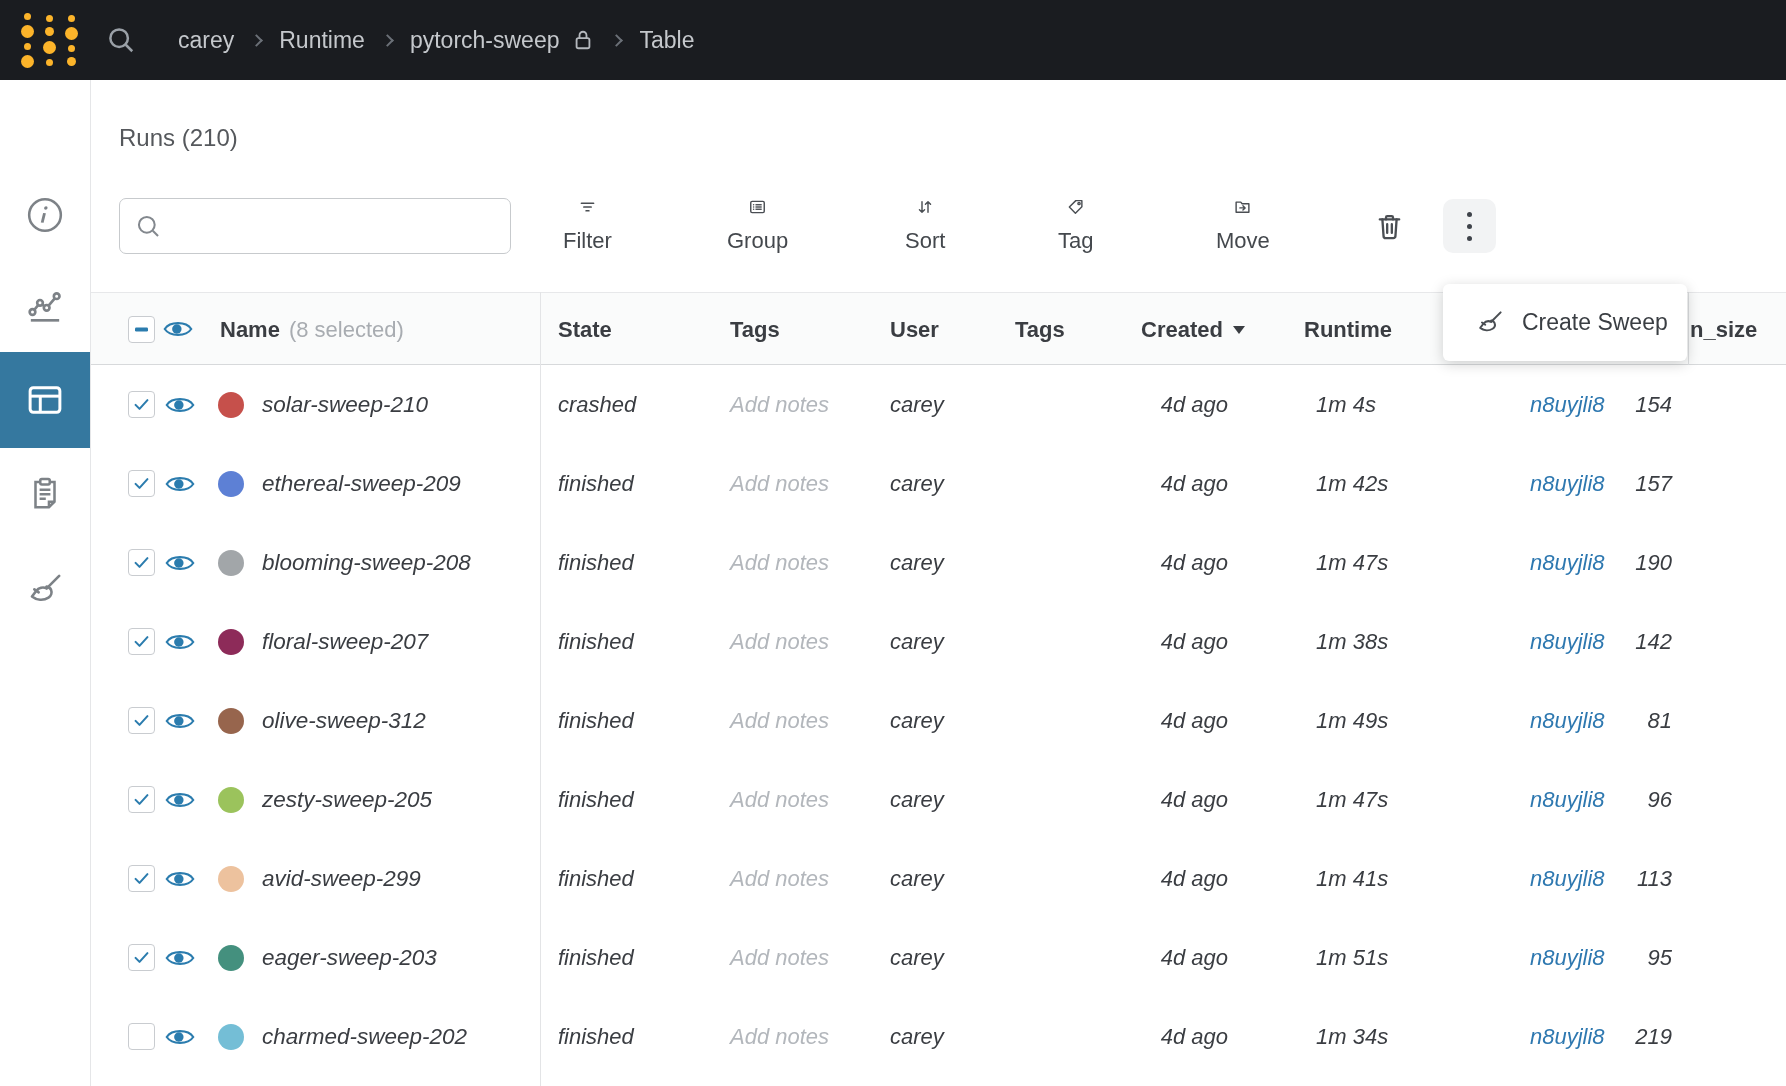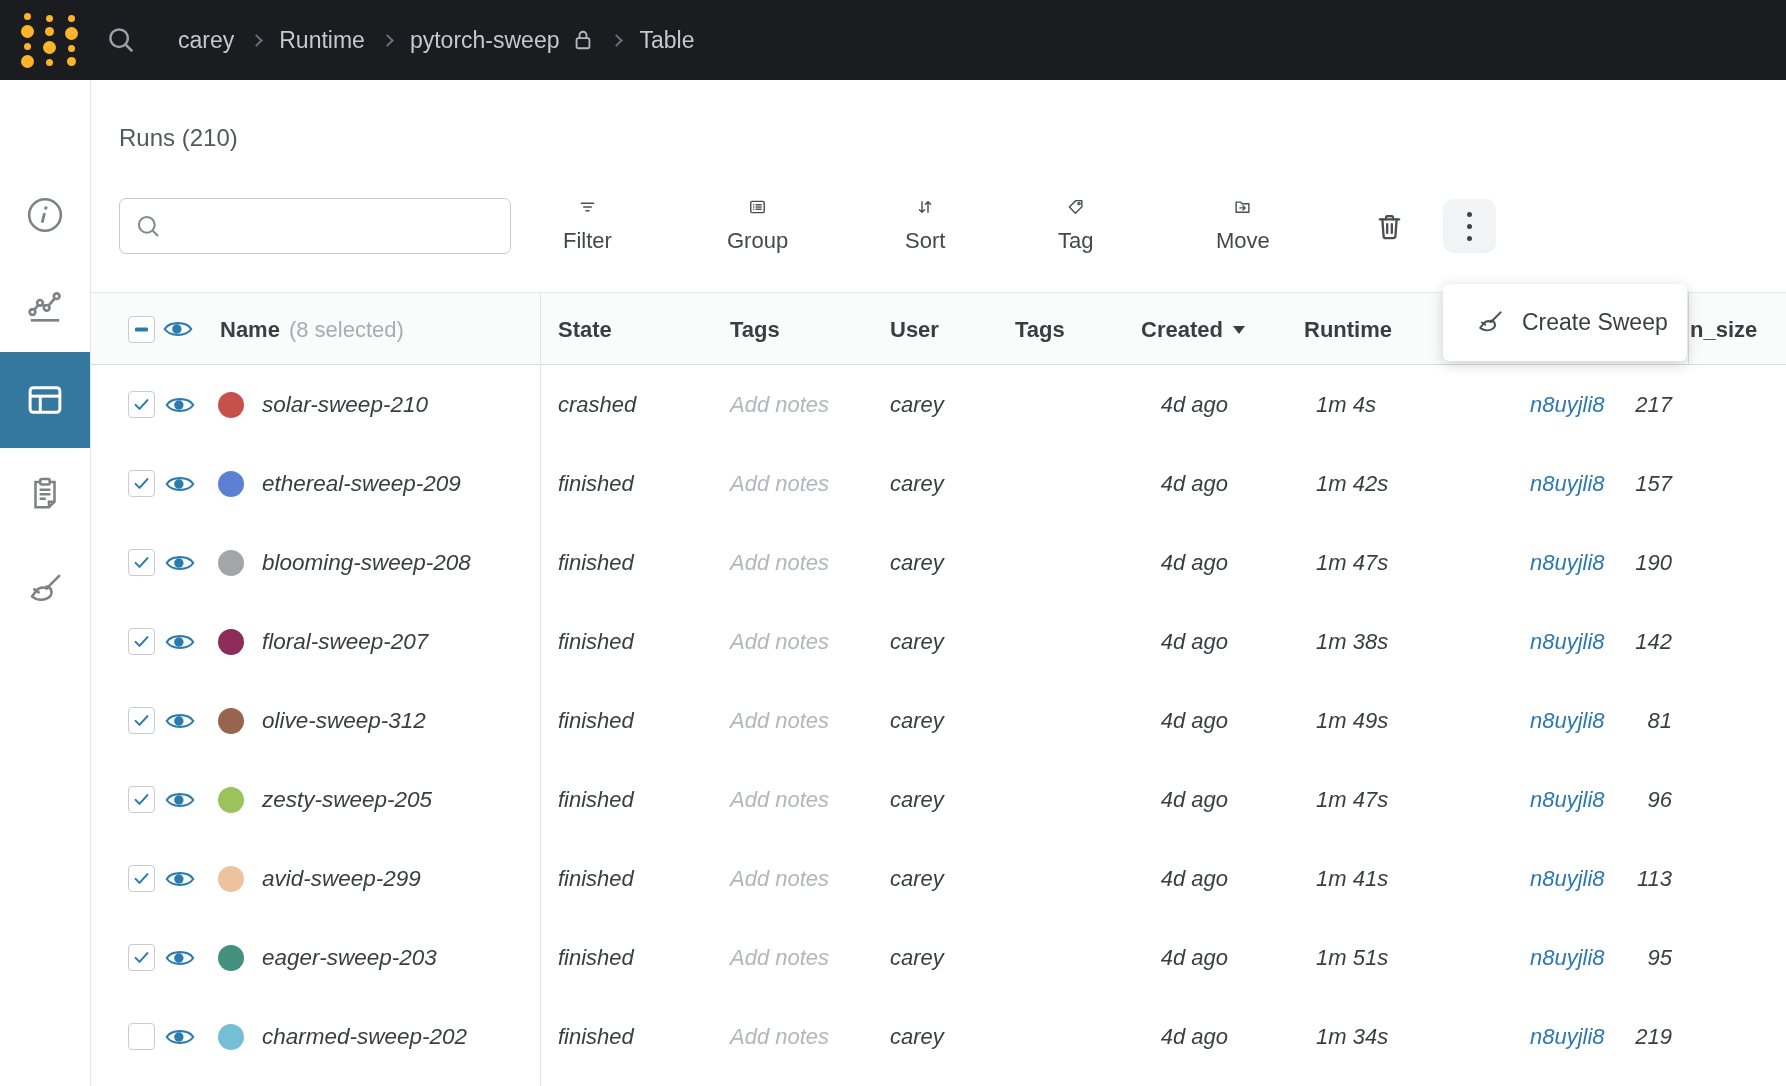--- a/index.html
+++ b/index.html
@@ -296,21 +296,21 @@
       <circle cx="12" cy="11" r="4.1" fill="#2b7cae" stroke="none"></circle>
     </svg>
     <span class="dot" style="background: rgb(198, 80, 75);"></span>
     <div class="cell c-name name">solar-sweep-210</div>
     <div class="cell c-state state">crashed</div>
     <div class="cell c-notes notes">Add notes</div>
     <div class="cell c-user user">carey</div>
     <div class="cell c-created created">4d ago</div>
     <div class="cell c-runtime runtime">1m 4s</div>
     <a class="cell c-sweep sweep">n8uyjli8</a>
-    <div class="cell c-val val">217</div>
+    <div class="cell c-val val">154</div>
   </div>
       <div class="trow">
     <div class="checkbox">
       <svg width="19" height="19" viewBox="0 0 24 24" fill="none" stroke="#2b7cae" stroke-width="2.6" stroke-linecap="round" stroke-linejoin="round">
         <path d="M4.5 12.5 L9.5 17.5 L19.5 6.5"></path>
       </svg>
     </div>
     <svg class="eye" viewBox="0 0 26 22" fill="none" stroke="#2b7cae" stroke-width="1.8">
       <path d="M1.5 11 C6 4.2 20 4.2 24.5 11 C20 17.8 6 17.8 1.5 11 Z"></path>
       <circle cx="12" cy="11" r="4.1" fill="#2b7cae" stroke="none"></circle>

